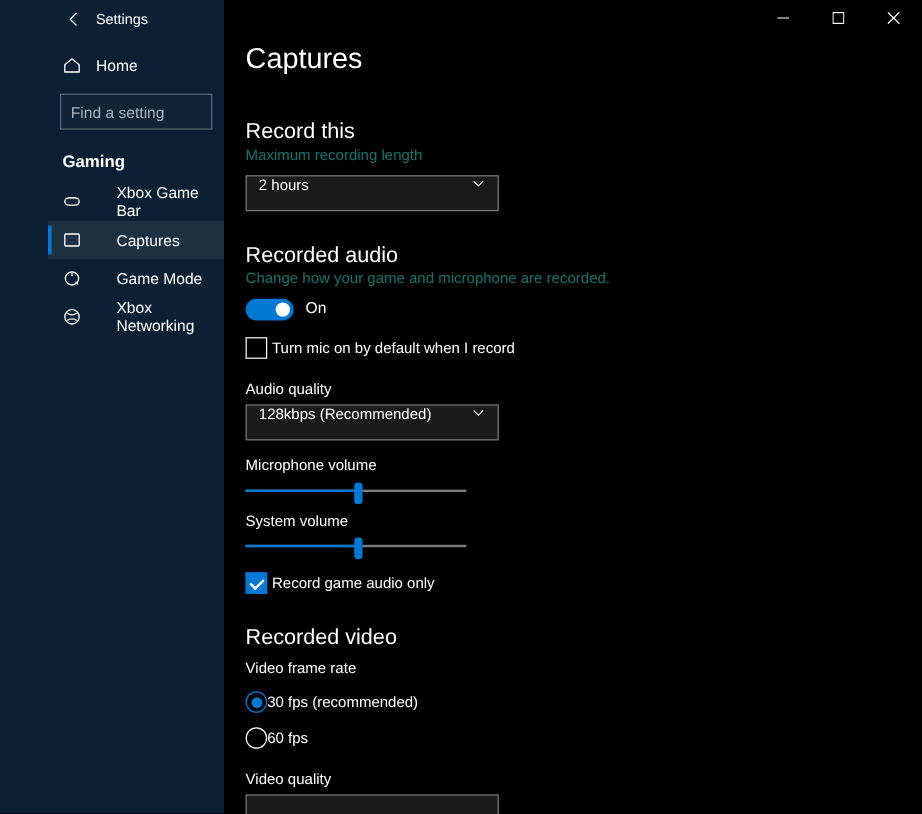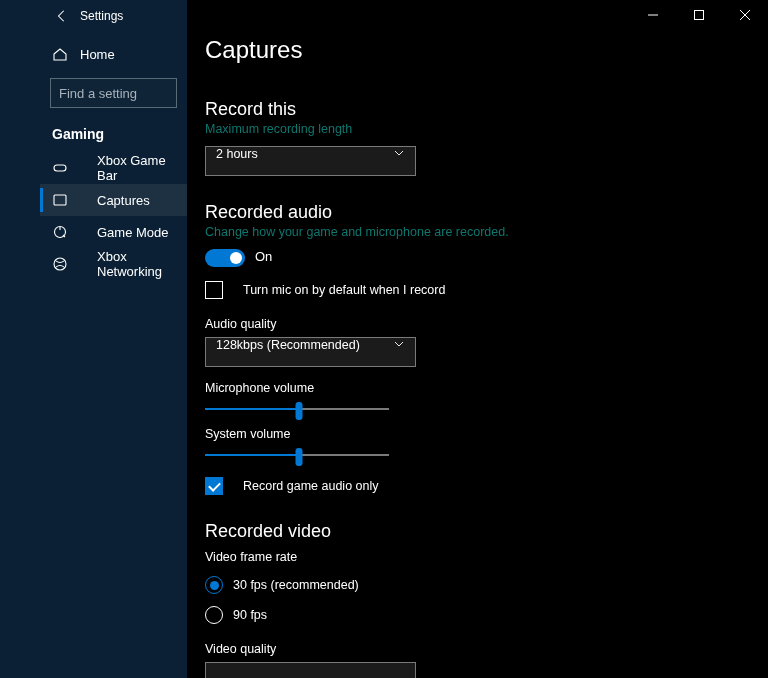--- a/index.html
+++ b/index.html
@@ -162,21 +162,21 @@
   right: 3px;
   top: 3px;
   width: 12px;
   height: 12px;
   background: #fff;
   border-radius: 50%;
 }
 .checkbox-row {
   display: flex;
   align-items: center;
-  gap: 20px;
+  gap: 4px;
   margin-top: 14px;
   font-size: 12.5px;
 }
 .cb {
   width: 18px;
   height: 18px;
   border: 1.5px solid #fff;
   display: flex;
   align-items: center;
   justify-content: center;
@@ -223,21 +223,20 @@
   top: 1px;
   width: 7px;
   height: 18px;
   border-radius: 3px;
   background: #0078d4;
   transform: translateX(-50%);
 }
 .radio-row {
   display: flex;
   align-items: center;
-  gap: 10px;
   margin-top: 12px;
   font-size: 12.5px;
   cursor: pointer;
 }
 .radio {
   width: 18px;
   height: 18px;
   border-radius: 50%;
   border: 1.5px solid #fff;
   display: flex;
@@ -394,21 +393,21 @@
 
     <div class="section-title gap-lg">Recorded video</div>
 
     <div class="label" style="margin-top:8px">Video frame rate</div>
     <div class="radio-row">
       <div class="radio selected"></div>
       <span>30 fps (recommended)</span>
     </div>
     <div class="radio-row">
       <div class="radio"></div>
-      <span>90 fps</span>
+      <span>60 fps</span>
     </div>
 
     <div class="label gap-md">Video quality</div>
     <div class="select">
       
       
     </div>
 
   </div>
 </div>

